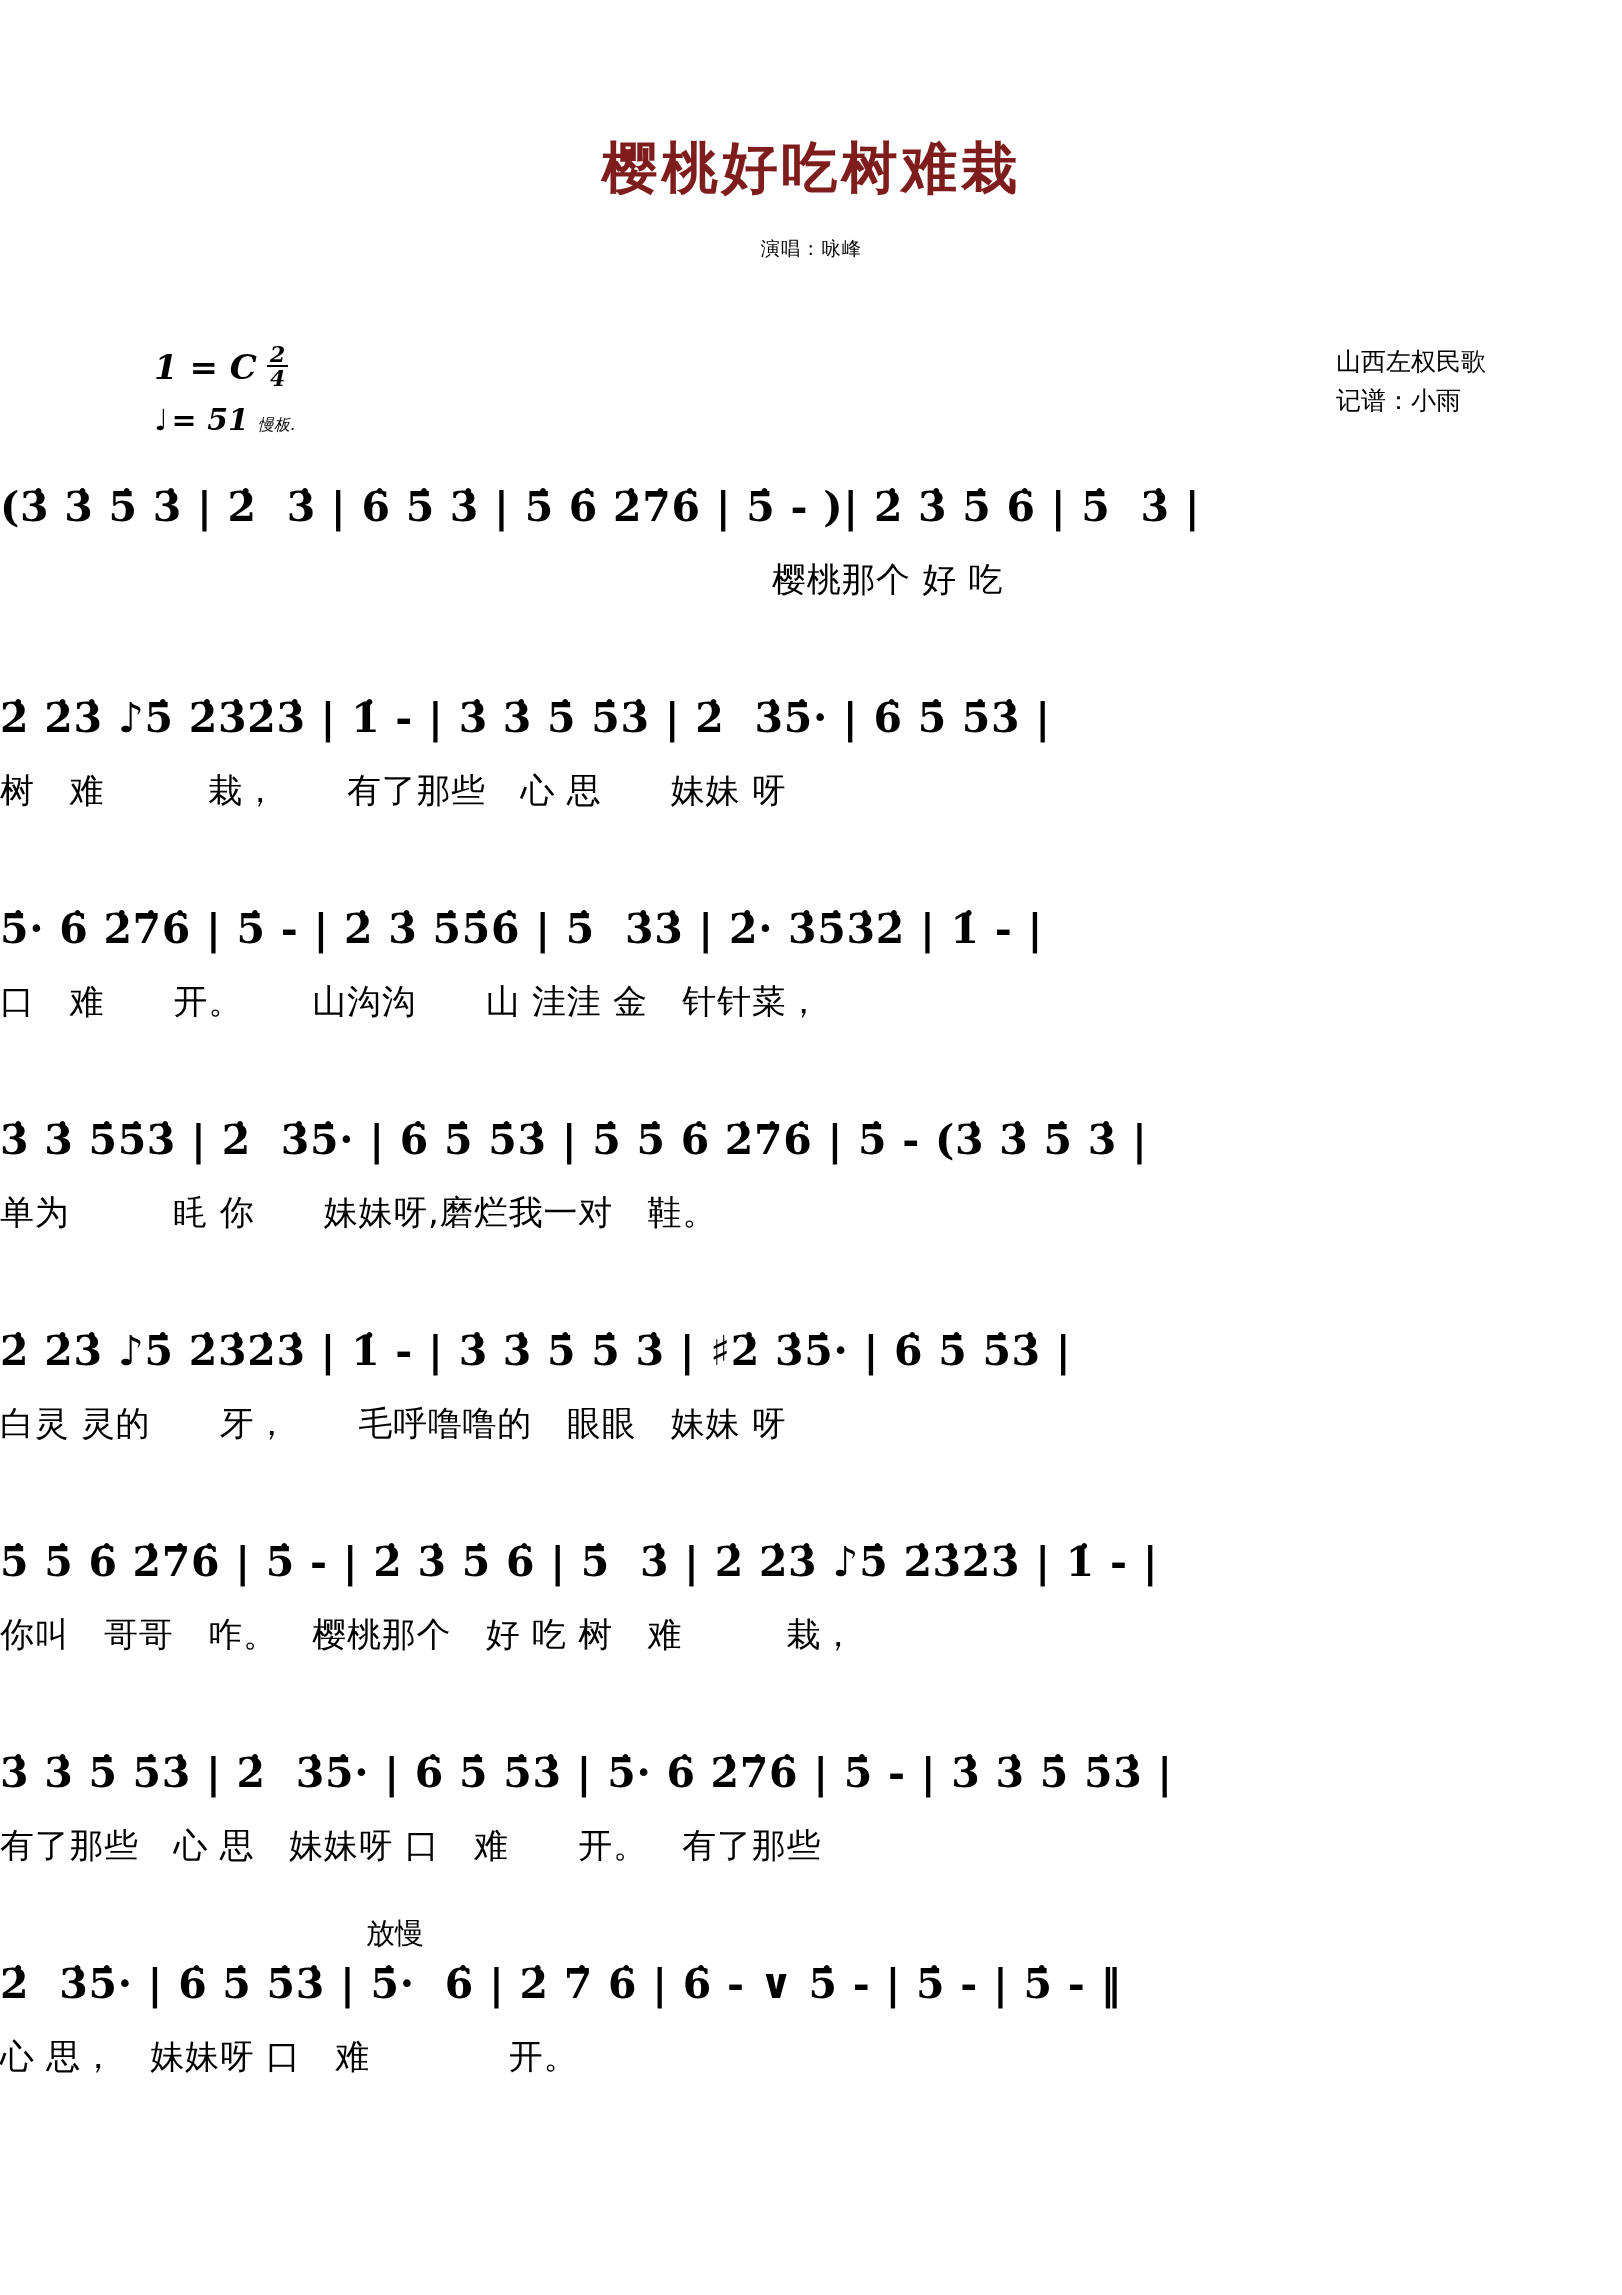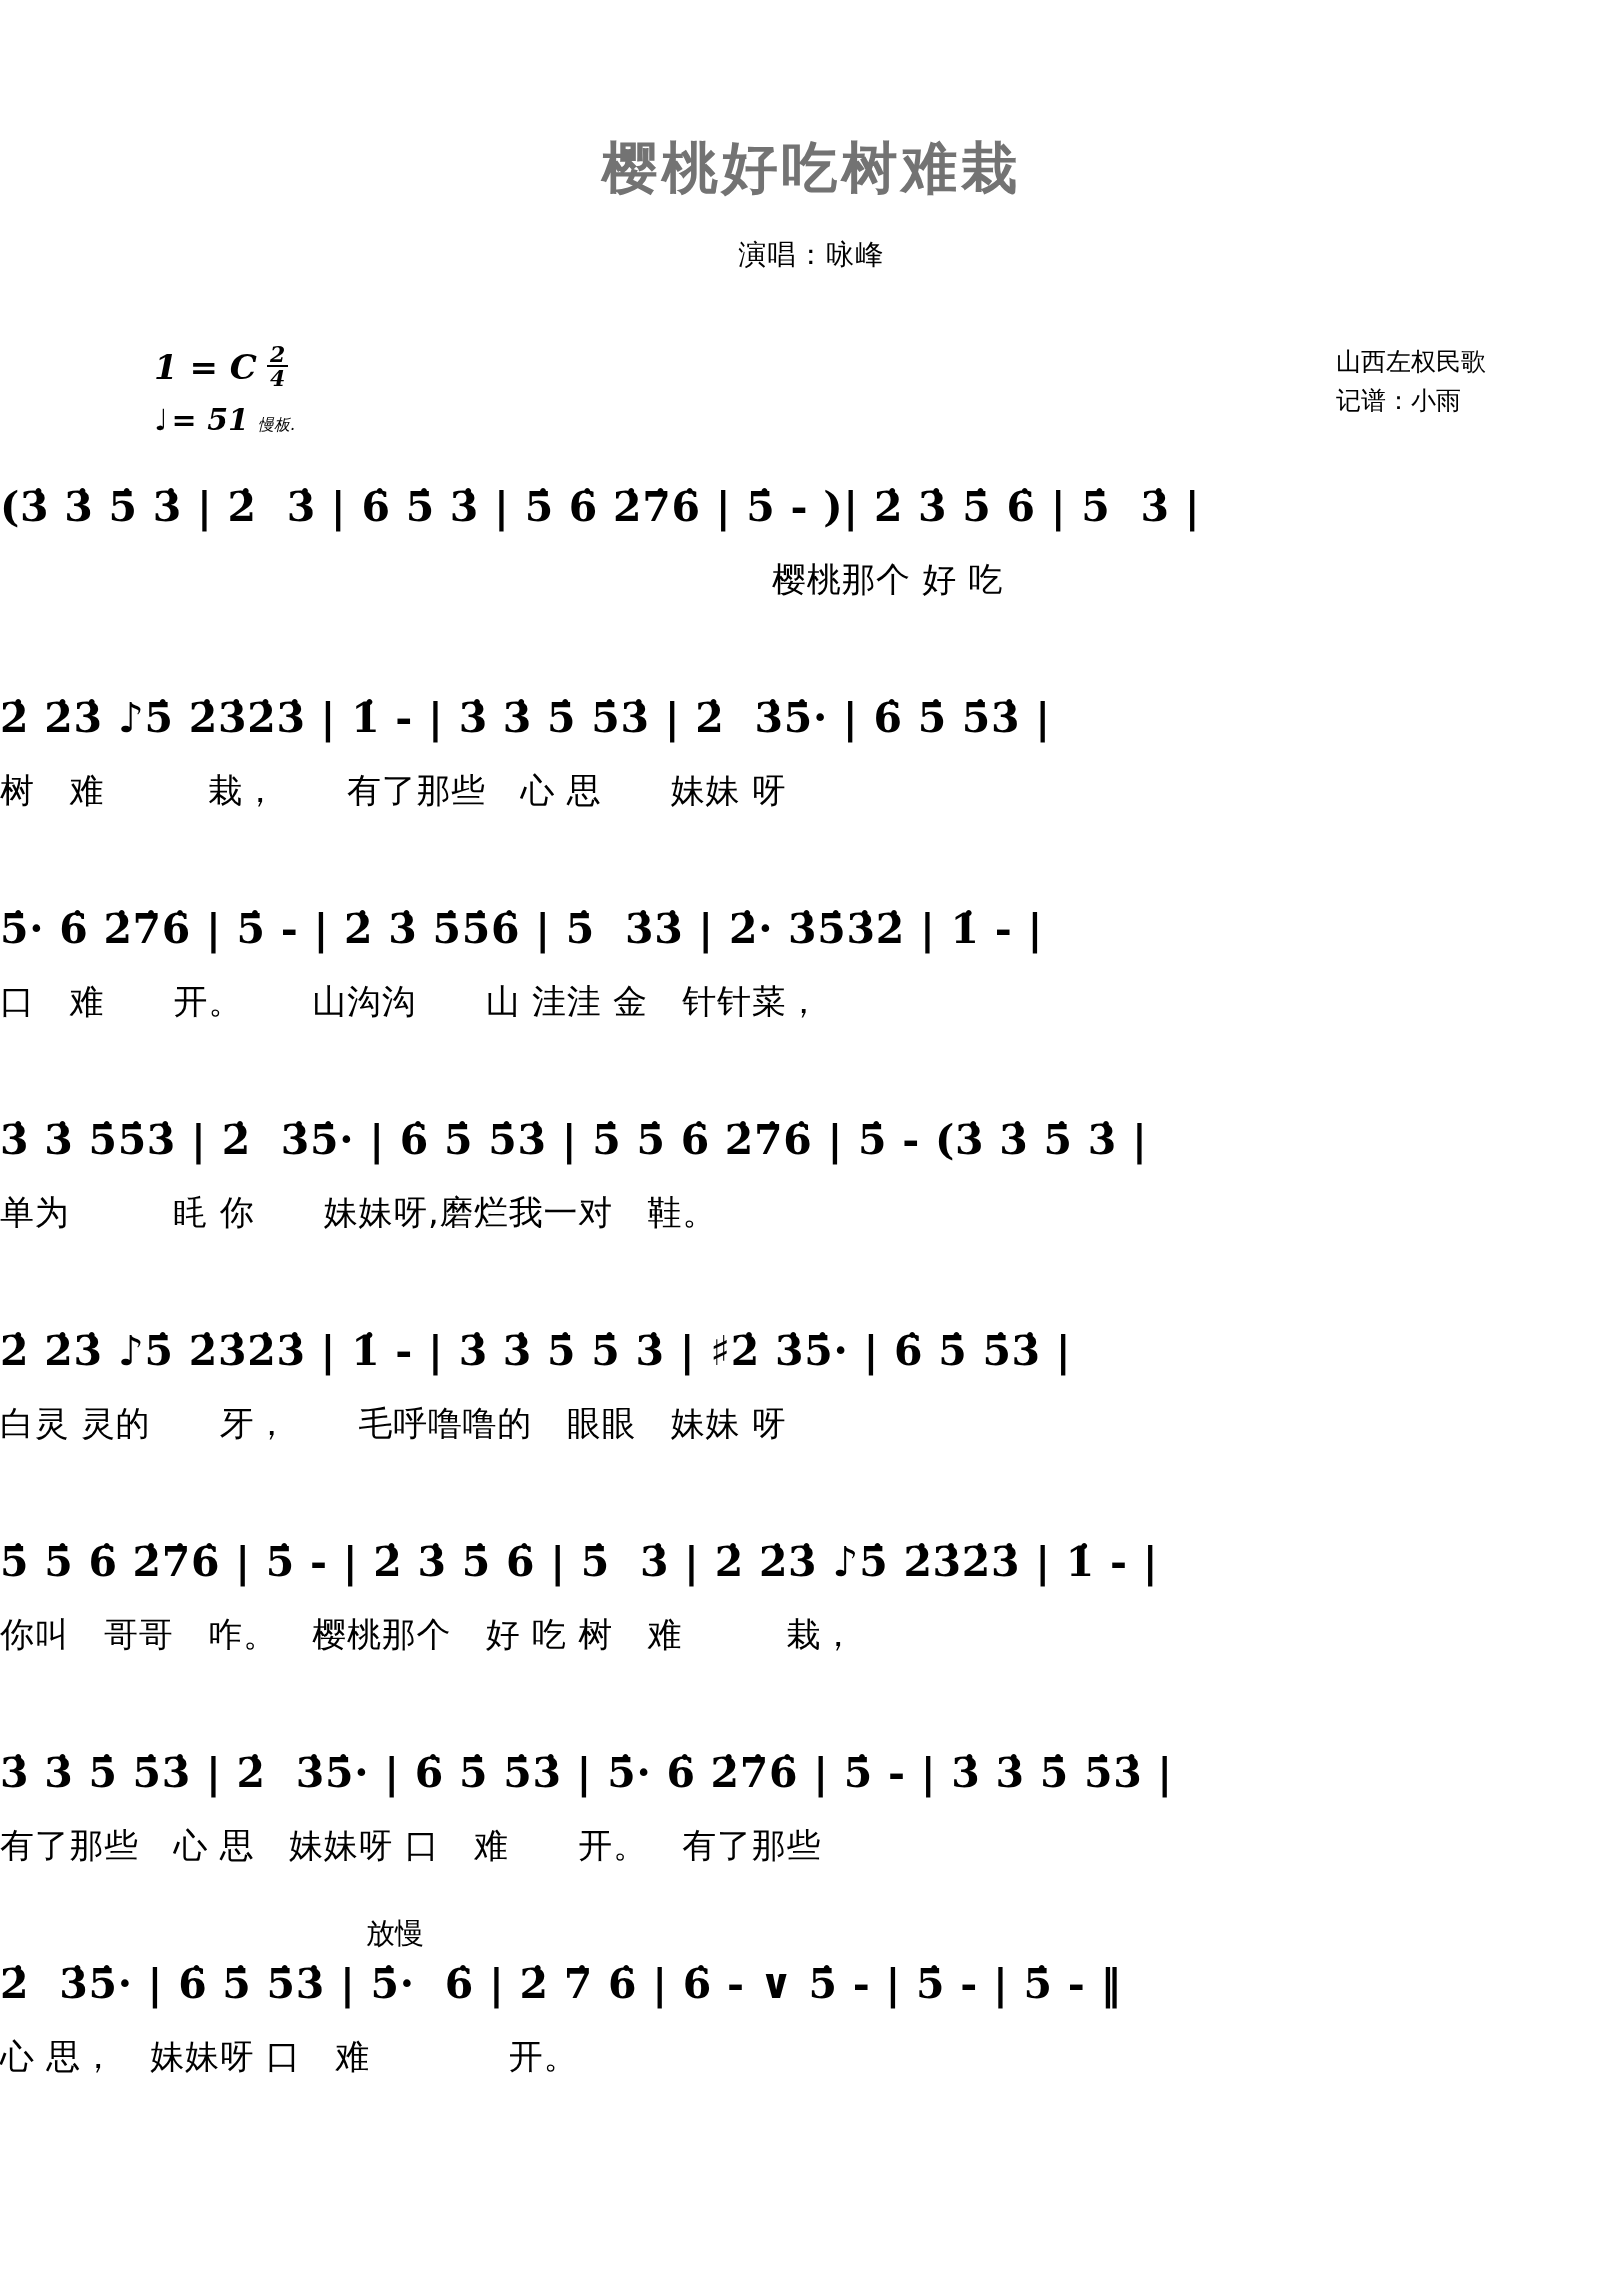--- a/index.html
+++ b/index.html
@@ -23,26 +23,26 @@
     box-sizing: border-box;
   }
   
   .title {
     text-align: center;
     font-family: "DejaVu Sans", sans-serif;
     font-weight: bold;
     font-size: 56px;
     letter-spacing: 3.9px;
     margin-top: 131px;
-    color: #737373;
+    color: #7f1d1d;
   }
   .subtitle {
     text-align: center;
     font-family: "DejaVu Sans", sans-serif;
-    font-size: 28px;
+    font-size: 19px;
     margin-top: 29px;
     letter-spacing: 1.3px;
   }
   .credits {
     position: absolute;
     right: 137px;
     top: 212px;
     text-align: left;
     font-family: "DejaVu Serif", serif;
     font-size: 25px;

